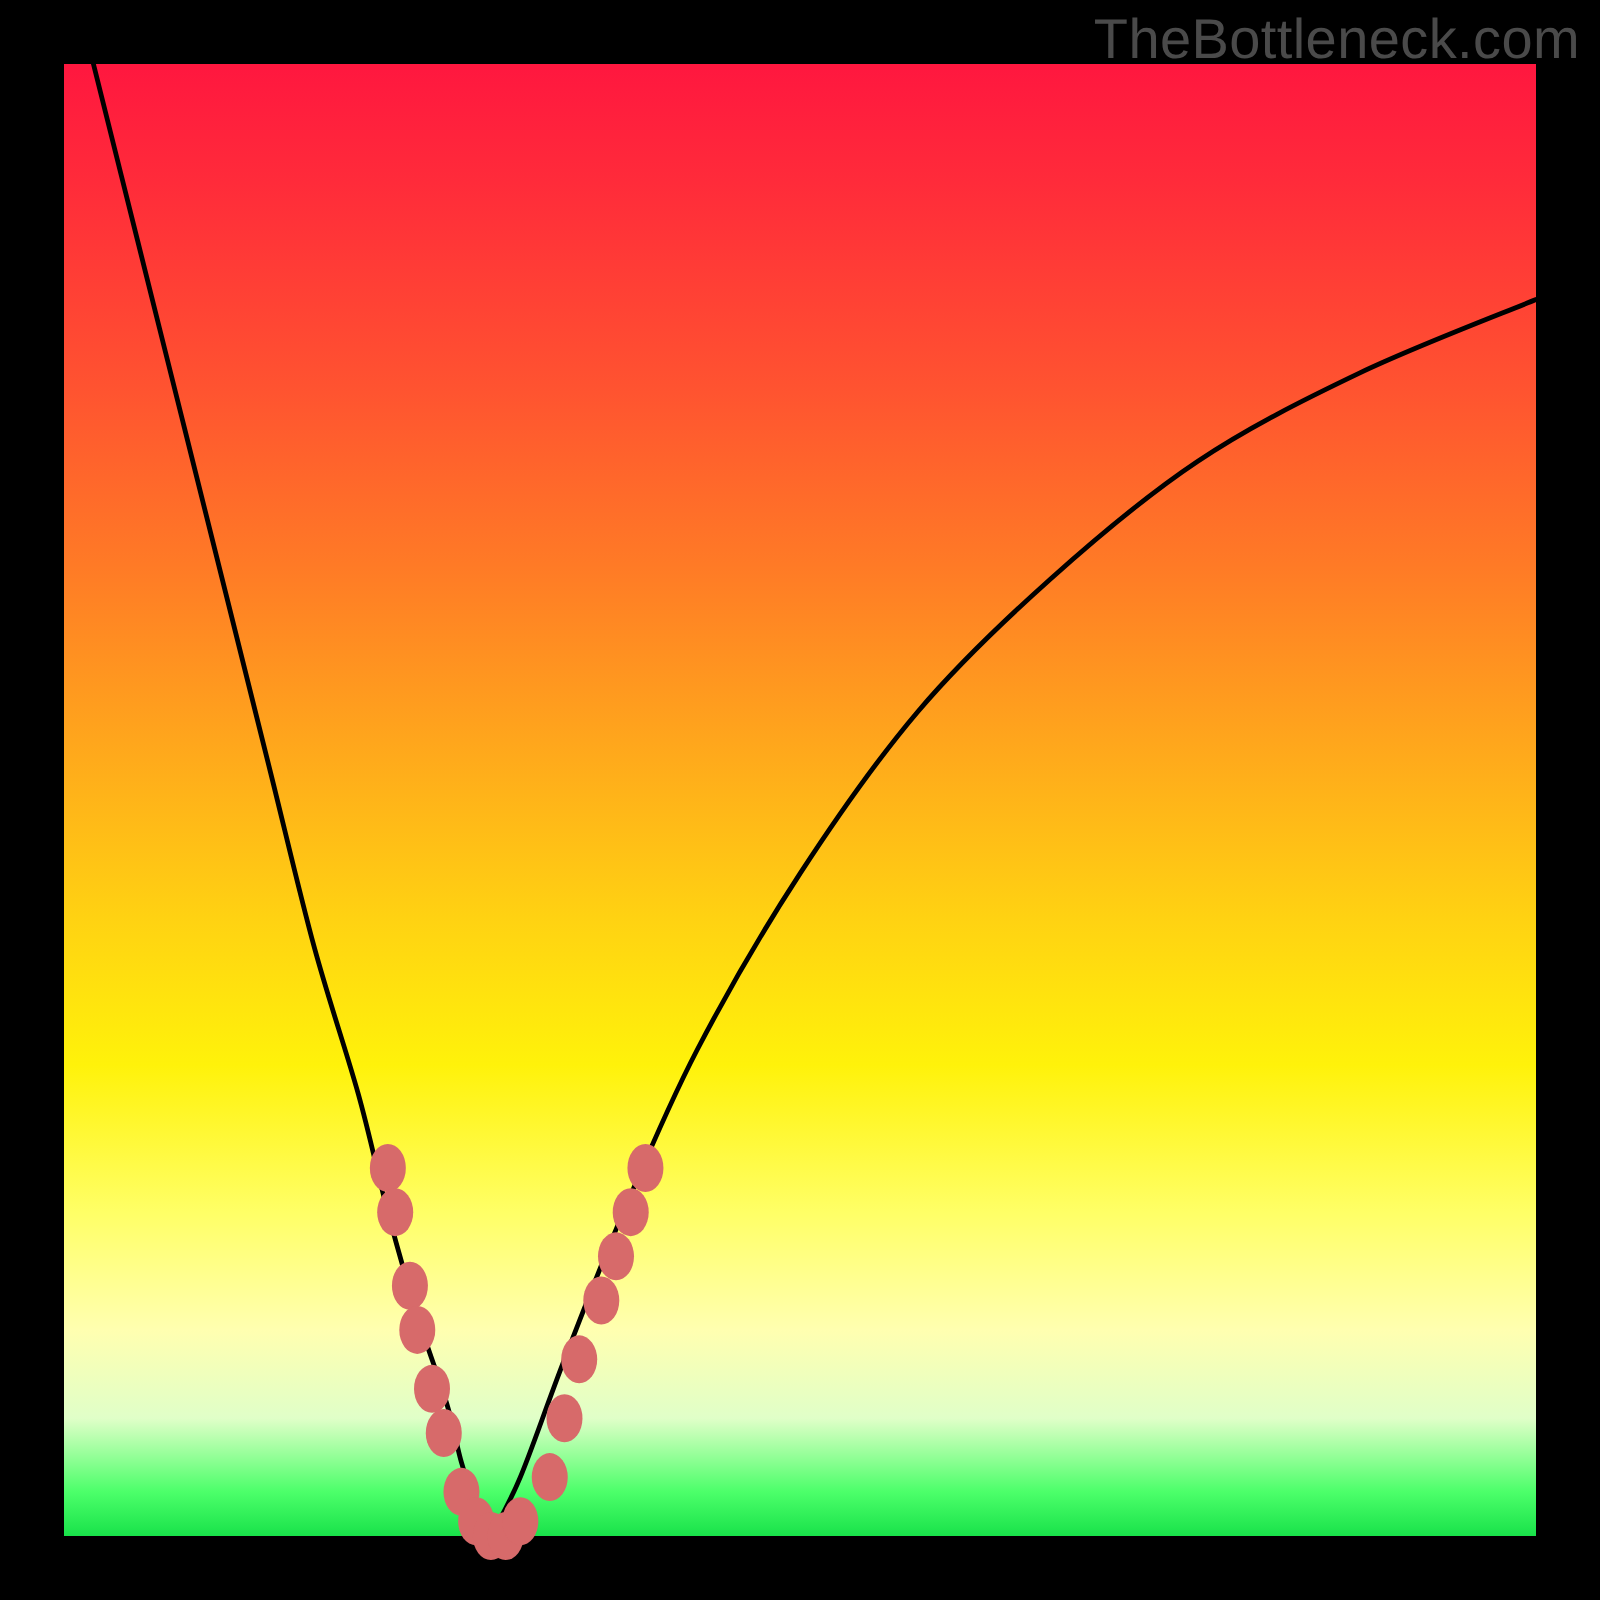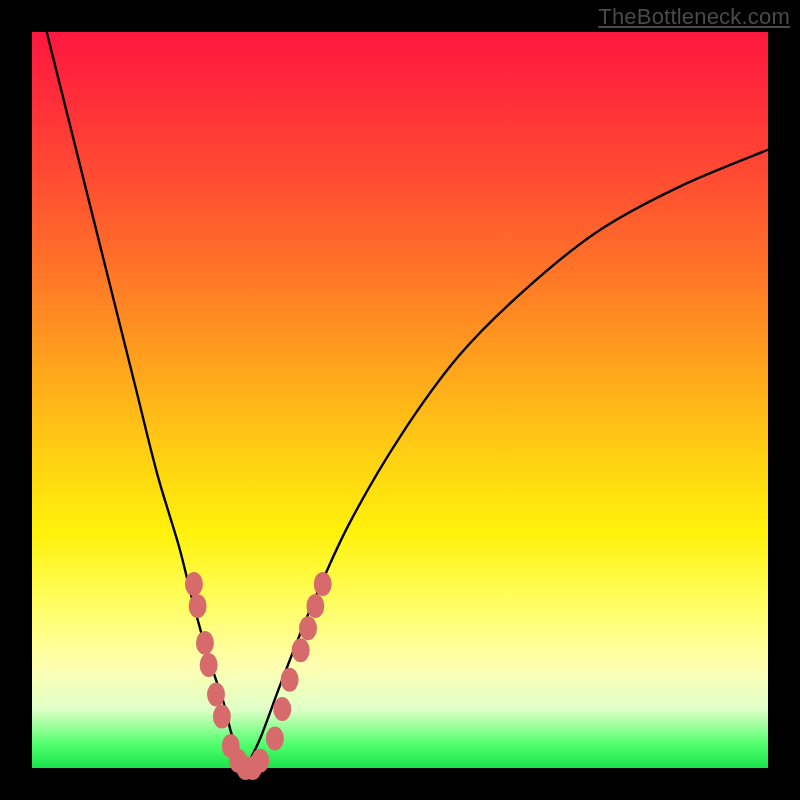--- a/index.html
+++ b/index.html
@@ -35,24 +35,23 @@
       #ffffb0 86%,
       #e0ffc8 92%,
       #4cff6a 97%,
       #19e24a 100%);
   }
   .watermark {
     position: absolute;
     top: 4px;
     right: 10px;
     color: #4a4a4a;
-    font-size: 22px;
+    font-size: 28px;
     letter-spacing: 0.2px;
     user-select: none;
-    text-decoration: underline;
   }
   svg.curves {
     position: absolute;
     left: 0;
     top: 0;
     width: 736px;
     height: 736px;
     overflow: visible;
   }
 </style>

